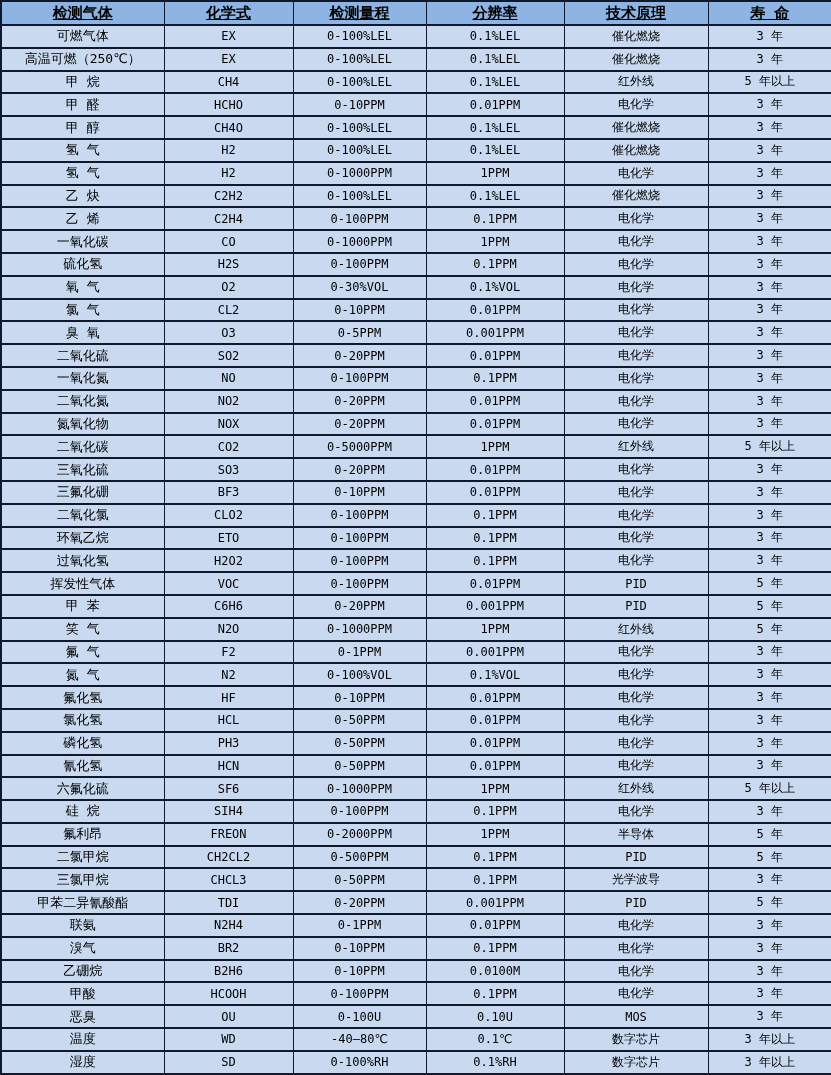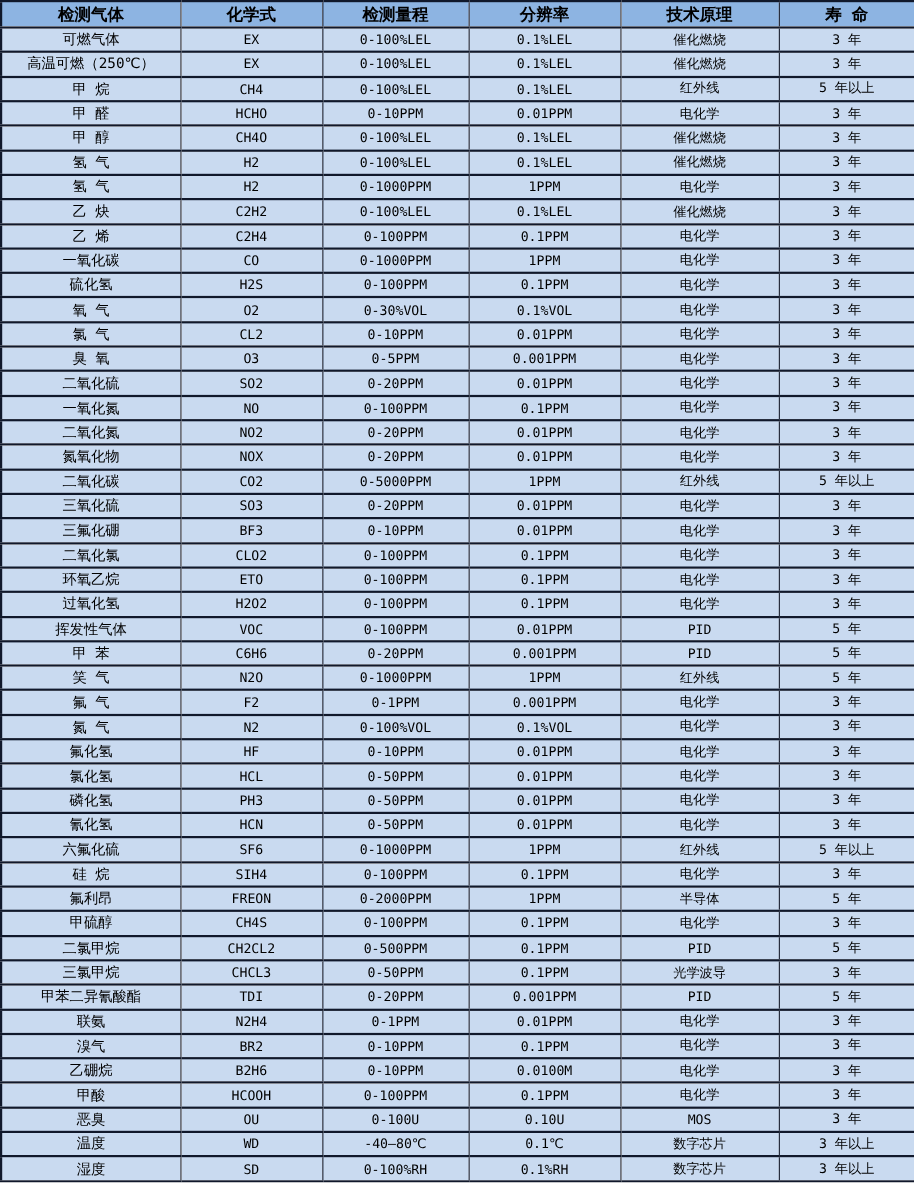--- a/index.html
+++ b/index.html
@@ -32,20 +32,21 @@
     color: var(--text-color);
     padding: 0 2px;
     overflow: hidden;
     white-space: nowrap;
   }
   table.spec-table th {
     background: var(--header-bg);
     font-size: 15px;
     font-weight: bold;
     height: 24px;
+    text-decoration: underline;
   }
   table.spec-table td {
     background: var(--row-bg);
     font-size: 12px;
   }
   table.spec-table td.gas-col {
     font-size: 13px;
     margin-left: 48px;
   }
 </style>
@@ -355,28 +356,20 @@
       </tr>
       <tr>
         <td class="gas-col">氟利昂</td>
         <td>FREON</td>
         <td>0-2000PPM</td>
         <td>1PPM</td>
         <td>半导体</td>
         <td>5 年</td>
       </tr>
       <tr>
-        <td class="gas-col">甲硫醇</td>
-        <td>CH4S</td>
-        <td>0-100PPM</td>
-        <td>0.1PPM</td>
-        <td>电化学</td>
-        <td>3 年</td>
-      </tr>
-      <tr>
         <td class="gas-col">二氯甲烷</td>
         <td>CH2CL2</td>
         <td>0-500PPM</td>
         <td>0.1PPM</td>
         <td>PID</td>
         <td>5 年</td>
       </tr>
       <tr>
         <td class="gas-col">三氯甲烷</td>
         <td>CHCL3</td>

